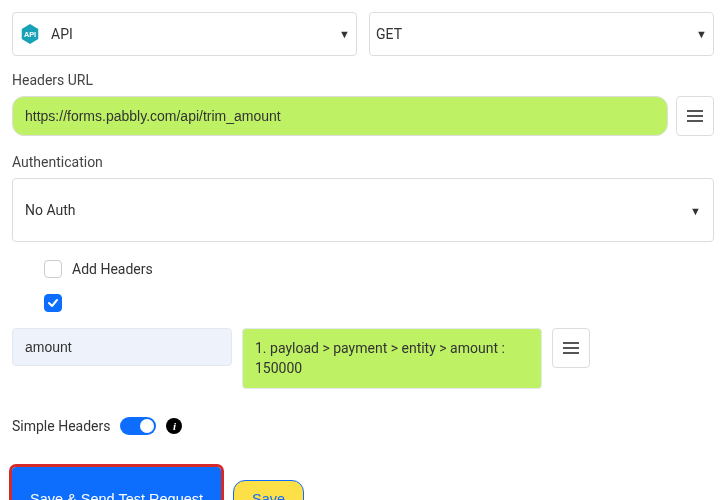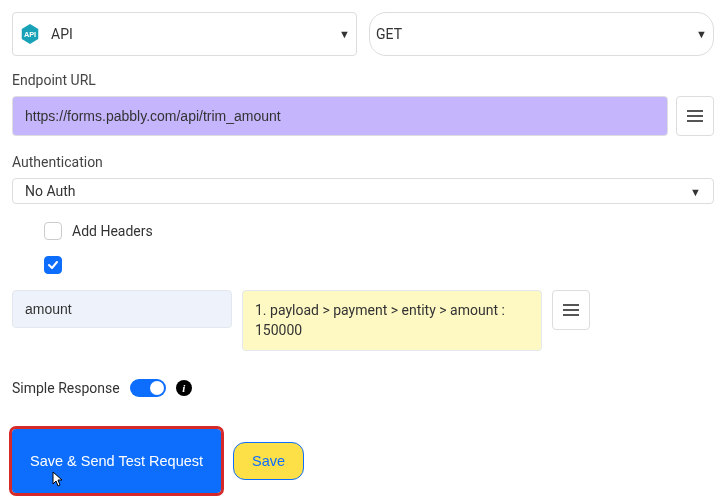--- a/index.html
+++ b/index.html
@@ -17,37 +17,37 @@
     border-radius: 4px;
     padding: 10px 6px;
     display: flex;
     align-items: center;
     justify-content: space-between;
     cursor: pointer;
     background: #fff;
     flex: 1;
   }
   .select-box.api { flex: 1; }
-  .select-box.method { flex: 1; border-radius: 17px; }
+  .select-box.method { flex: 1; }
   .api-icon {
     display: inline-flex;
     align-items: center;
     margin-right: 10px;
   }
   .api-icon svg { width: 22px; height: 22px; }
   .label-row { margin-bottom: 8px; color: #444; font-size: 14px; }
   .input-row { display: flex; gap: 8px; margin-bottom: 18px; }
   .text-input {
     flex: 1;
     border: 1px solid #ddd;
-    border-radius: 4px;
+    border-radius: 12px;
     padding: 10px 12px;
     font-size: 14px;
     color: #333;
-    background: #c4b5fd;
+    background: #bef264;
   }
   .icon-btn {
     width: 38px;
     height: 40px;
     border: 1px solid #ddd;
     border-radius: 4px;
     background: #fff;
     display: flex;
     align-items: center;
     justify-content: center;
@@ -86,21 +86,21 @@
     border: 1px solid #e3e7ef;
     background: #eef3fb;
     border-radius: 4px;
     padding: 10px 12px;
     font-size: 14px;
     color: #333;
   }
   .param-value {
     width: 300px;
     border: 1px solid #e3e7ef;
-    background: #fef9c3;
+    background: #bef264;
     border-radius: 4px;
     padding: 10px 12px;
     font-size: 14px;
     color: #333;
     line-height: 1.4;
   }
   .toggle-row {
     display: flex;
     align-items: center;
     gap: 10px;
@@ -159,21 +159,21 @@
     border-radius: 12px;
     font-size: 14.5px;
     cursor: pointer;
   }
   .caret { color: #333; font-size: 11px; margin-left: 6px; }
   .hamburger-lines { display: flex; flex-direction: column; gap: 3px; }
   .hamburger-lines span { width: 16px; height: 2px; background: #555; display: block; }
   .auth-select {
     border: 1px solid #ddd;
     border-radius: 4px;
-    padding: 4px 12px;
+    padding: 23px 12px;
     display: flex;
     justify-content: space-between;
     align-items: flex-end;
     cursor: pointer;
     margin-bottom: 18px;
   }
   .cursor-icon {
     position: absolute;
     left: 40px;
     top: 42px;
@@ -195,21 +195,21 @@
       <span>API</span>
     </span>
     <span class="caret">▼</span>
   </div>
   <div class="select-box method">
     <span>GET</span>
     <span class="caret">▼</span>
   </div>
 </div>
 
-<div class="label-row">Endpoint URL</div>
+<div class="label-row">Headers URL</div>
 <div class="input-row">
   <input type="text" class="text-input" value="https://forms.pabbly.com/api/trim_amount" style="">
   <div class="icon-btn">
     <div class="hamburger-lines">
         <span></span>
         <span></span>
         <span></span>
       </div>
   </div>
 </div>
@@ -239,21 +239,21 @@
   <div class="icon-btn">
     <div class="hamburger-lines">
         <span></span>
         <span></span>
         <span></span>
       </div>
   </div>
 </div>
 
 <div class="toggle-row">
-  <span>Simple Response</span>
+  <span>Simple Headers</span>
   <span class="toggle">
       <span class="knob"></span>
     </span>
   <span class="info-icon">i</span>
 </div>
 
 <div class="btn-row">
   <button class="btn-primary">Save &amp; Send Test Request</button>
   <button class="btn-outline">Save</button>
   <svg class="cursor-icon" width="16" height="18" viewBox="0 0 16 18">

